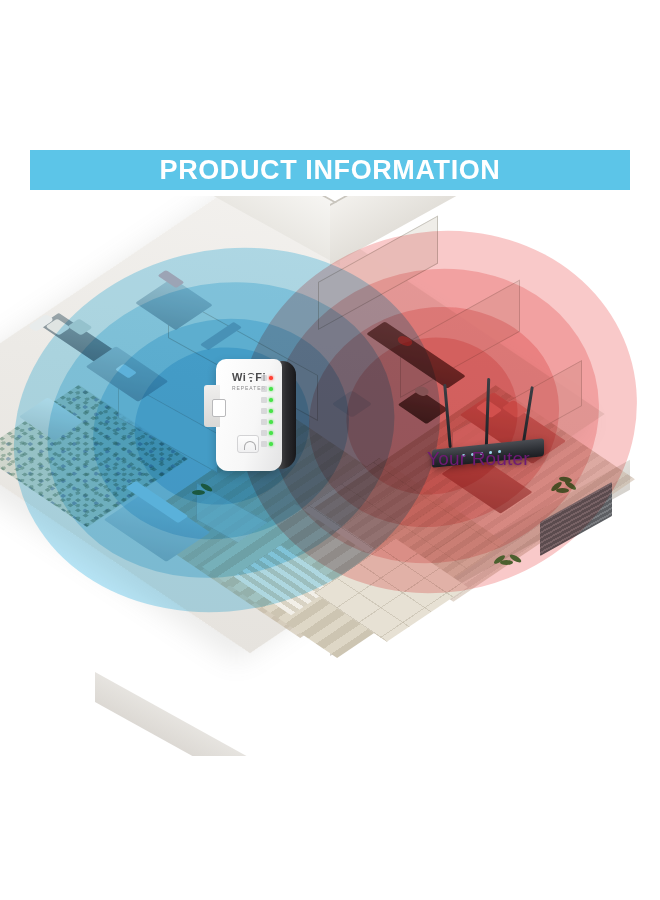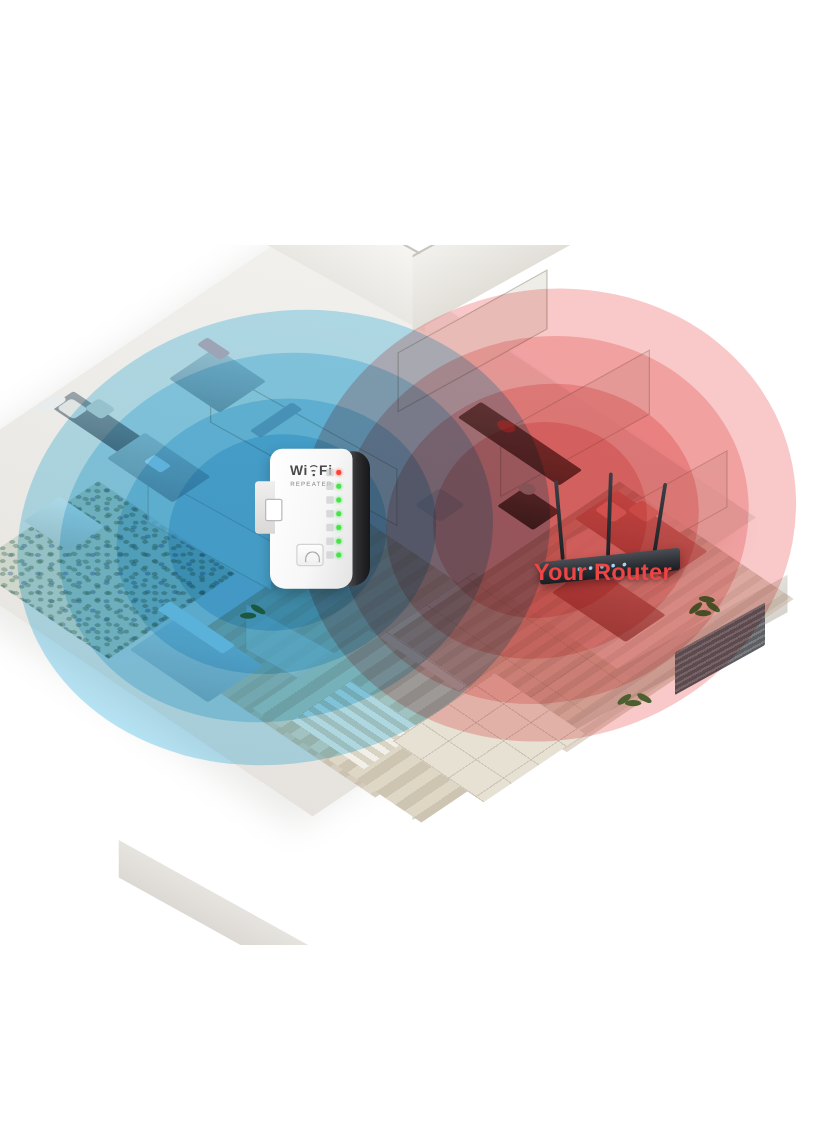--- a/index.html
+++ b/index.html
@@ -301,22 +301,22 @@
     transform: skewY(-6deg);
   }
   .router-leds span {
     width: 3px; height: 3px; border-radius: 50%;
     background: #9fd8ef;
   }
 
   
   .scene-label {
     position: absolute;
-    color: #ef4444;
-    font-weight: bold;
+    color: #701a75;
+    font-weight: normal;
     font-family: "Liberation Sans", sans-serif;
     white-space: nowrap;
     text-shadow: 0 1px 3px rgba(40,40,50,.45);
   }
   #label-extender {
     left: 197px; top: 284px;
     font-size: 20px;
     letter-spacing: .2px;
   }
   #label-router {
@@ -341,20 +341,23 @@
     background: repeating-linear-gradient(180deg,#7a7c80 0 2px,#5d5f63 2px 5px);
     transform: skewY(-29deg);
     border-radius: 1px;
   }
 </style>
 </head>
 <body>
 
 <div id="page">
 
+  <div id="header-banner">
+    <div id="header-title">PRODUCT INFORMATION</div>
+  </div>
 
   <div id="scene">
 
     <div class="iso-wrap">
 
       <div class="slab-top"></div>
       <div class="slab-side-l"></div>
       <div class="slab-side-r"></div>
 
       <div class="floor-region floor-carpet-left"></div>

